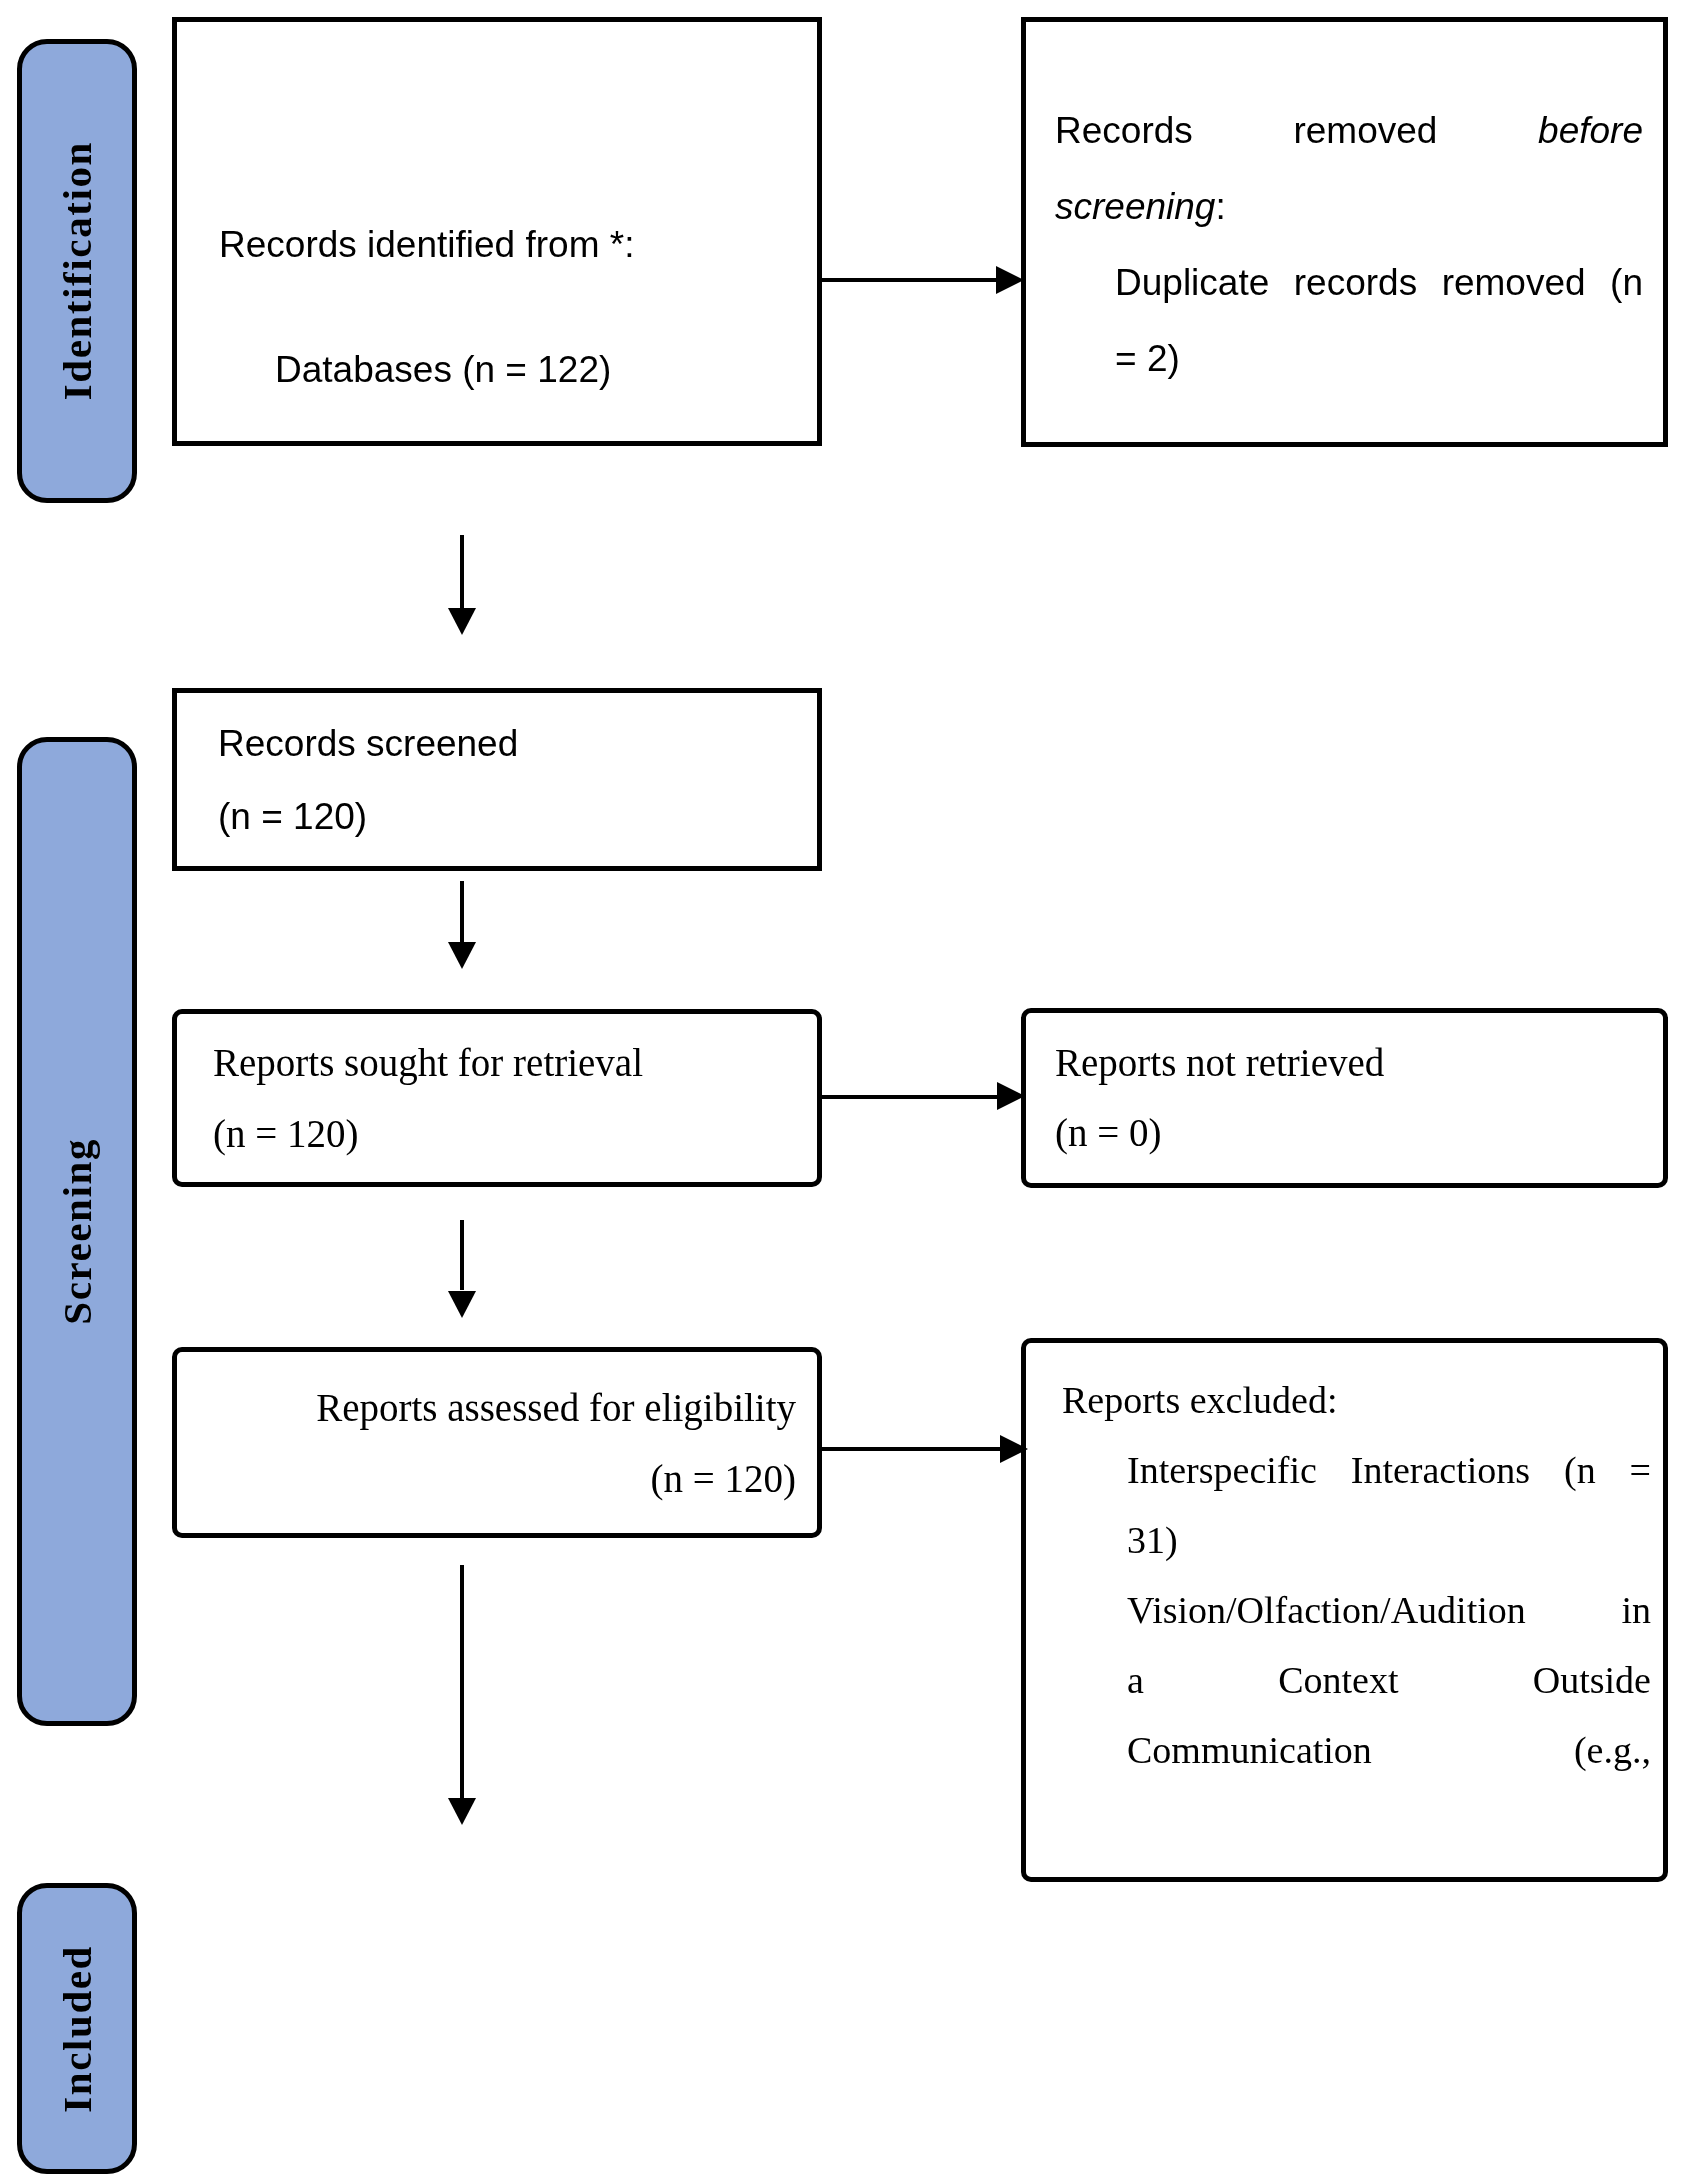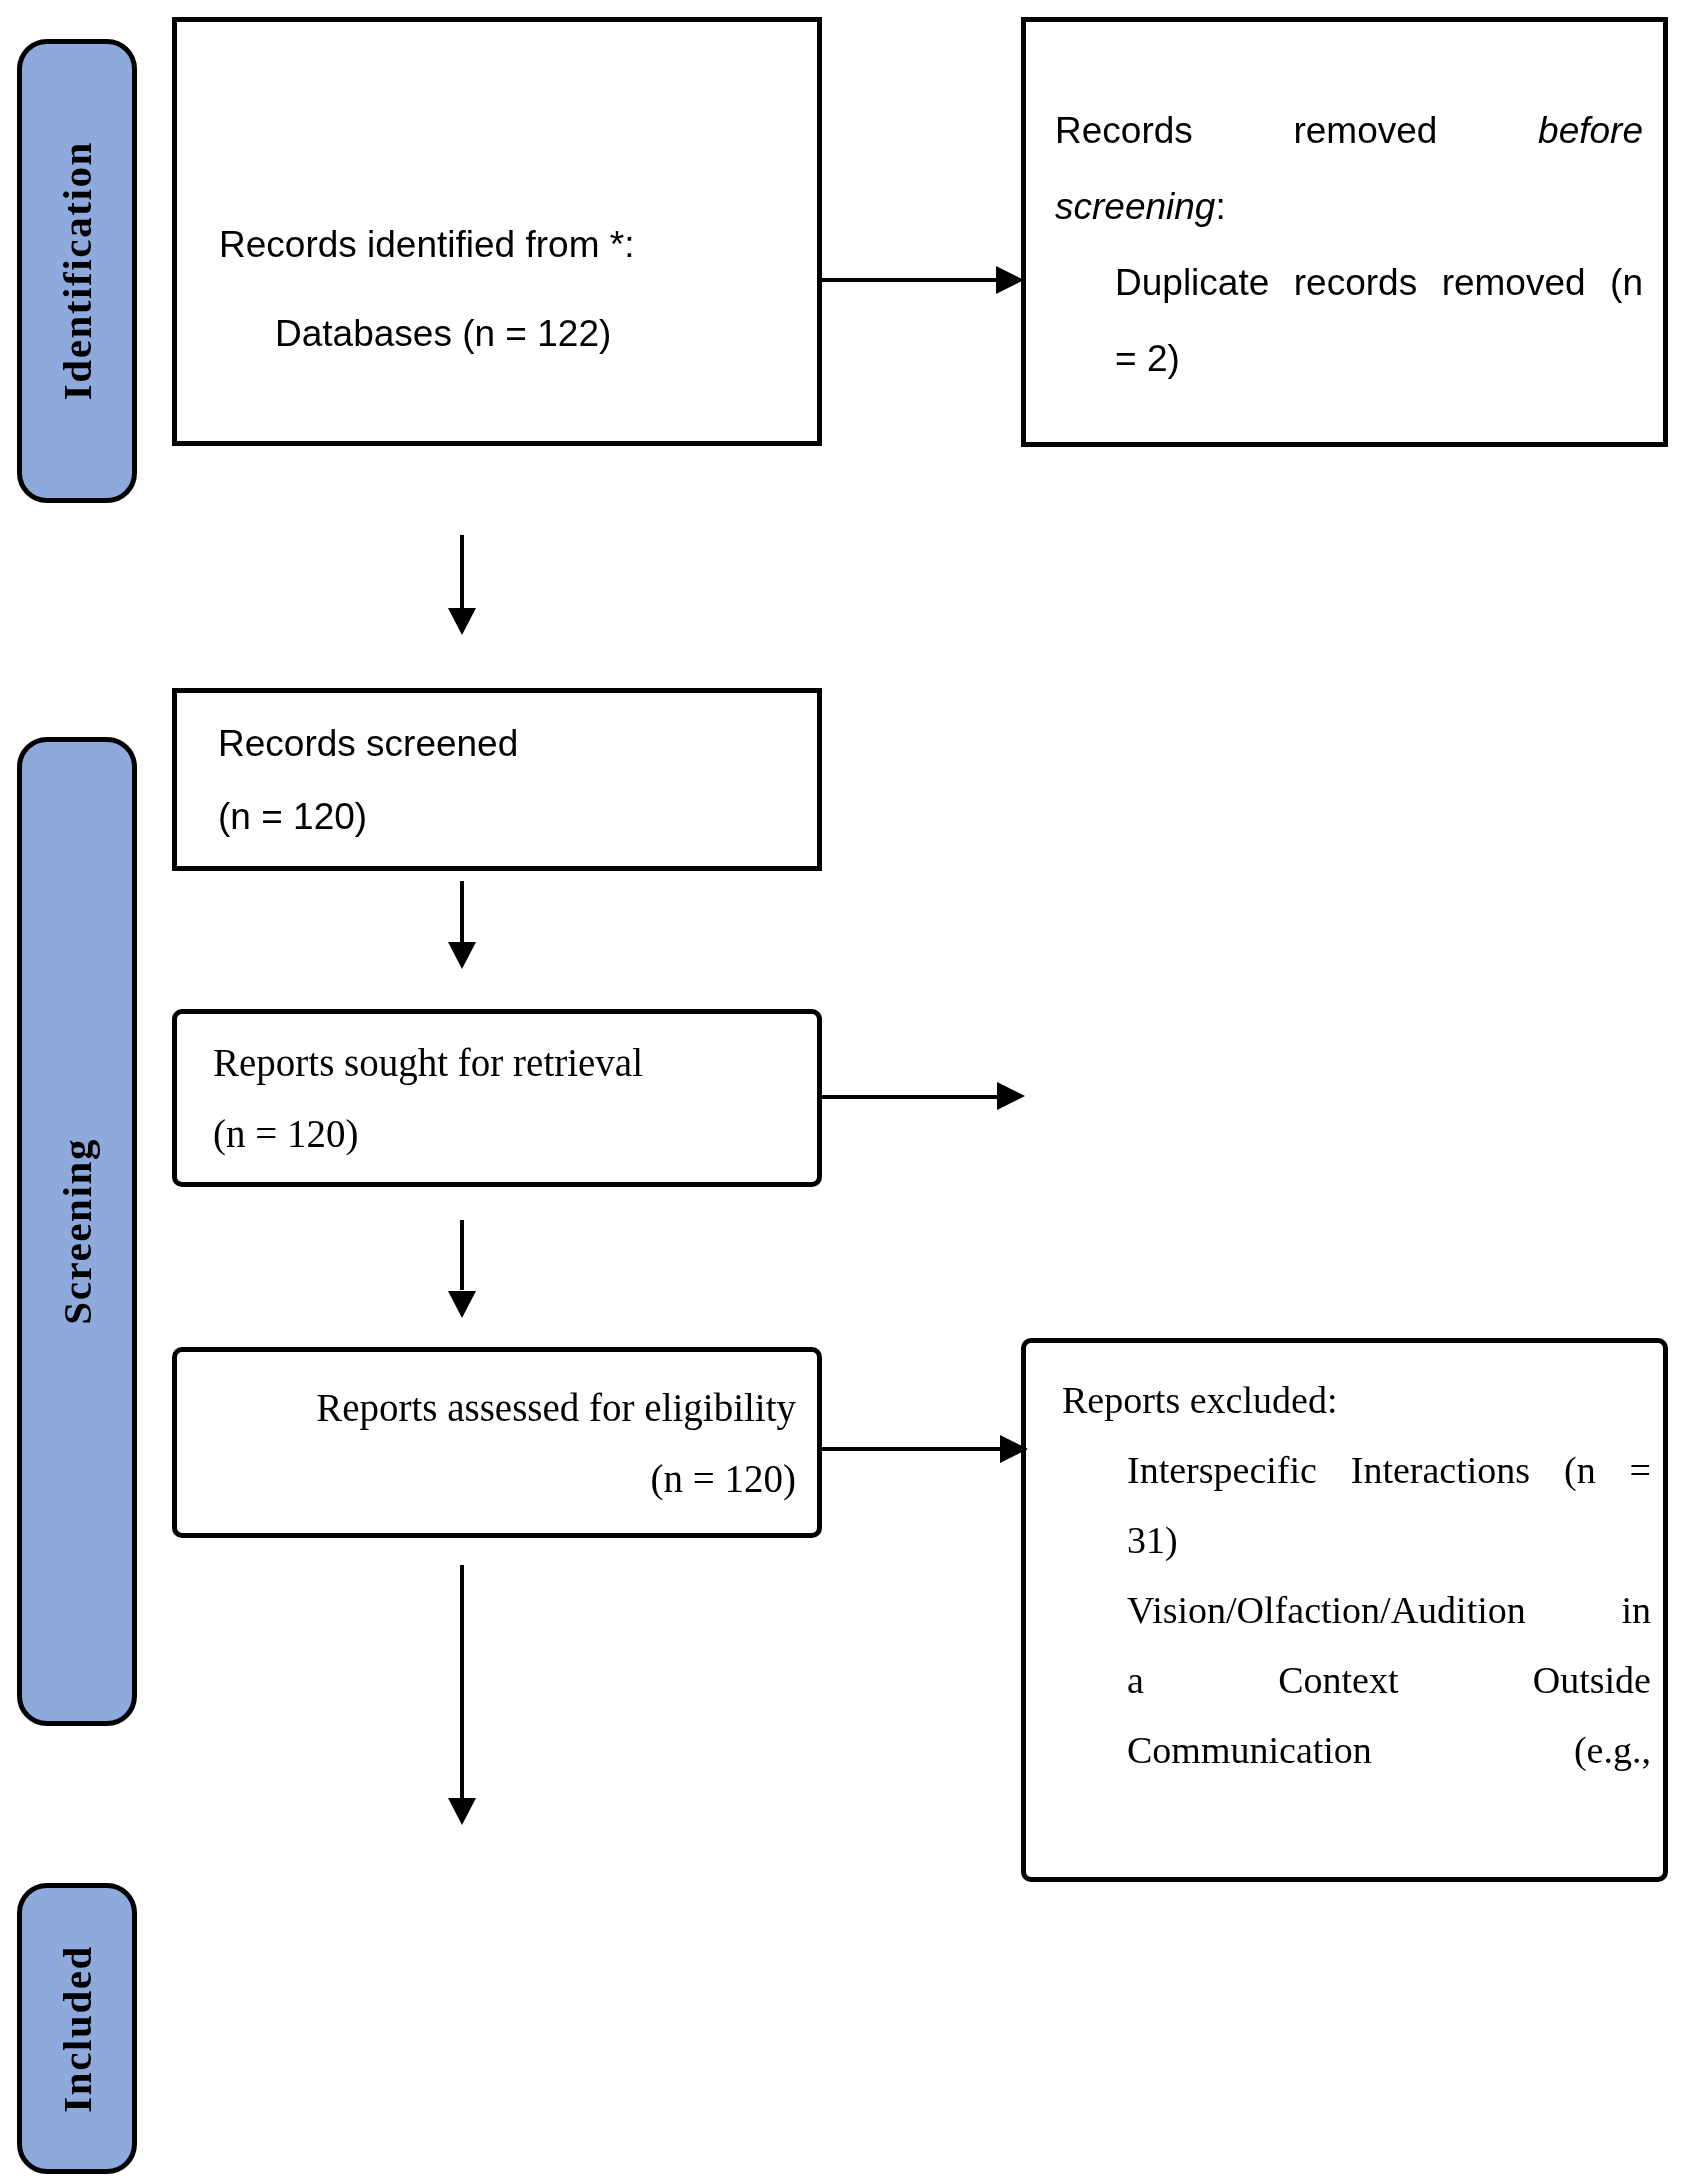--- a/index.html
+++ b/index.html
@@ -51,21 +51,21 @@
     white-space:nowrap;
     padding:0;
   }
   .line.indent{margin-left:var(--indent,59px);}
   .line.just{
     display:flex;
     justify-content:space-between;
     white-space:normal;
   }
   
-  #box-records-identified{left:172px;top:17px;width:650px;height:429px;--lh:89px;--indent:56px;justify-content:flex-start;padding:178px 21px 10px 42px;}
+  #box-records-identified{left:172px;top:17px;width:650px;height:429px;--lh:89px;--indent:56px;justify-content:flex-start;padding:178px 21px 10px 42px;gap:36px;}
   #box-records-removed{left:1021px;top:17px;width:647px;height:430px;--lh:76px;--indent:60px;justify-content:flex-start;padding:71px 20px 0 29px;}
   #box-records-screened{left:172px;top:688px;width:650px;height:183px;--lh:73px;padding:0 21px 0 41px;}
   #box-reports-sought{left:172px;top:1009px;width:650px;height:178px;--lh:71px;padding:0 21px 0 36px;}
   #box-reports-not-retrieved{left:1021px;top:1008px;width:647px;height:180px;--lh:70px;padding:0 21px 0 29px;}
   #box-reports-assessed{left:172px;top:1347px;width:650px;height:191px;--lh:71px;padding:0 21px 0 36px;text-align:right;}
   #box-reports-excluded{left:1021px;top:1338px;width:647px;height:544px;--lh:70px;--indent:65px;font-size:38px;justify-content:flex-start;padding:22px 12px 0 36px;}
   #box-studies-included{left:168px;top:1878px;width:657px;height:247px;--lh:71px;padding:0 21px 0 37px;}
   
   .vline{position:absolute;width:4.2px;background:var(--arrow,#000);}
   .hline{position:absolute;height:4.2px;background:var(--arrow,#000);}
@@ -121,20 +121,24 @@
   <div class="box sans" id="box-records-screened">
       <div class="line"><span>Records</span> <span>screened</span></div>
       <div class="line"><span>(n</span> <span>=</span> <span>120)</span></div>
     </div>
 
   <div class="box serif" id="box-reports-sought">
       <div class="line"><span>Reports</span> <span>sought</span> <span>for</span> <span>retrieval</span></div>
       <div class="line"><span>(n</span> <span>=</span> <span>120)</span></div>
     </div>
 
+  <div class="box serif" id="box-reports-not-retrieved">
+      <div class="line"><span>Reports</span> <span>not</span> <span>retrieved</span></div>
+      <div class="line"><span>(n</span> <span>=</span> <span>0)</span></div>
+    </div>
 
   <div class="box serif" id="box-reports-assessed">
       <div class="line"><span>Reports</span> <span>assessed</span> <span>for</span> <span>eligibility</span></div>
       <div class="line"><span>(n</span> <span>=</span> <span>120)</span></div>
     </div>
 
   <div class="box serif" id="box-reports-excluded">
       <div class="line"><span>Reports</span> <span>excluded:</span></div>
       <div class="line indent just">
         <span>Interspecific</span>

